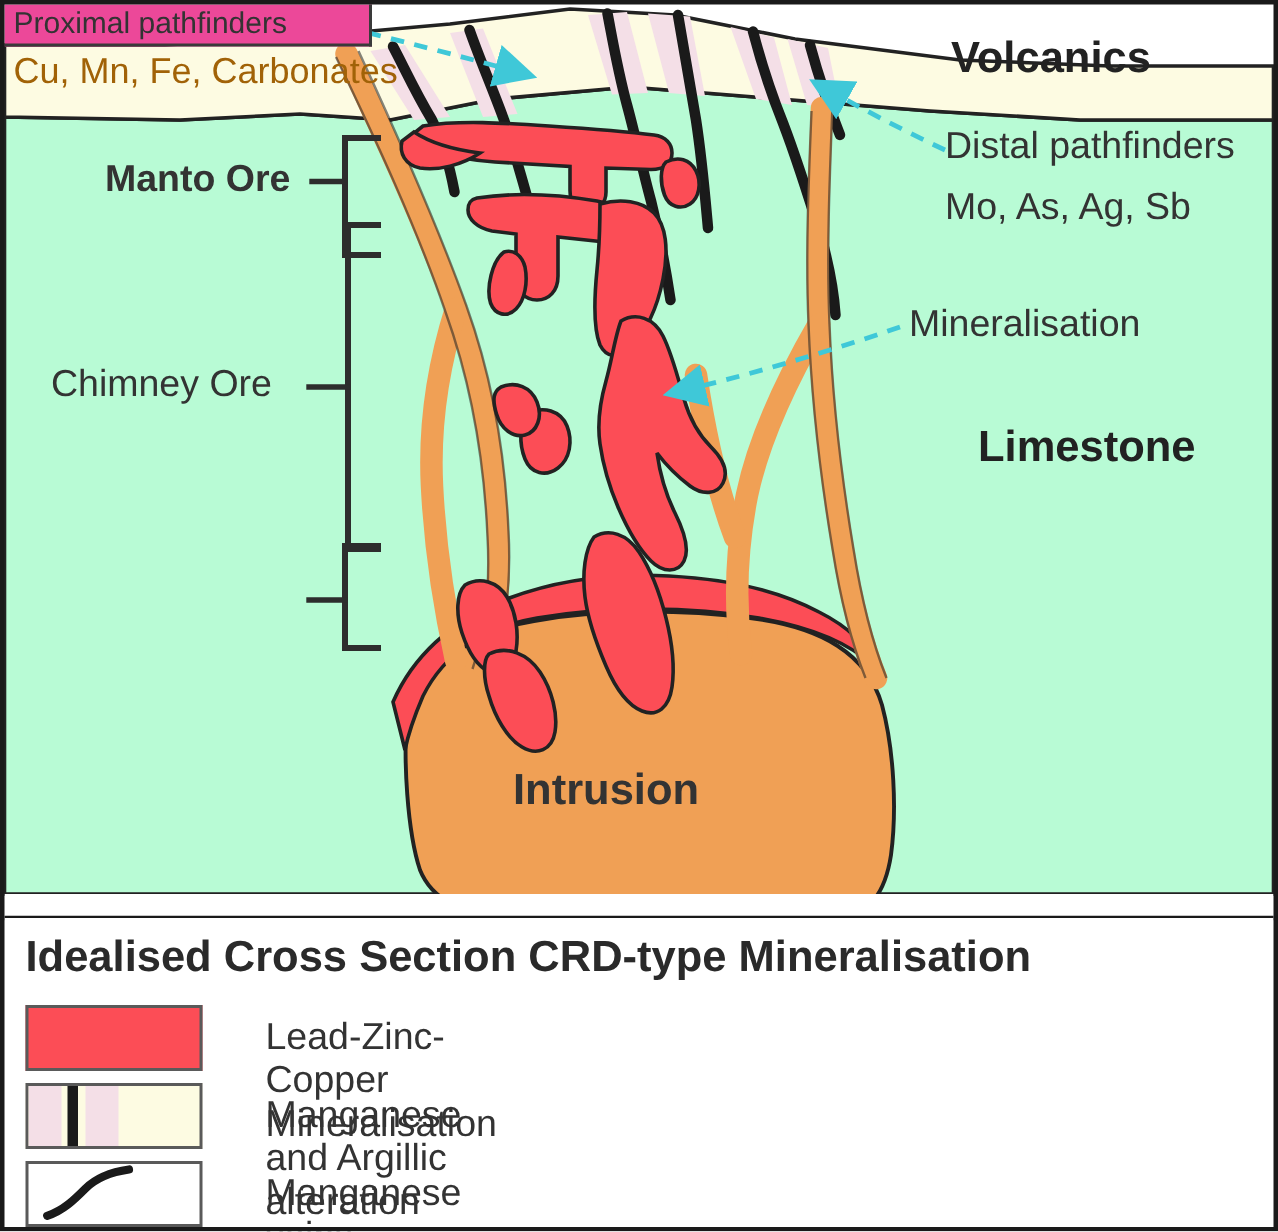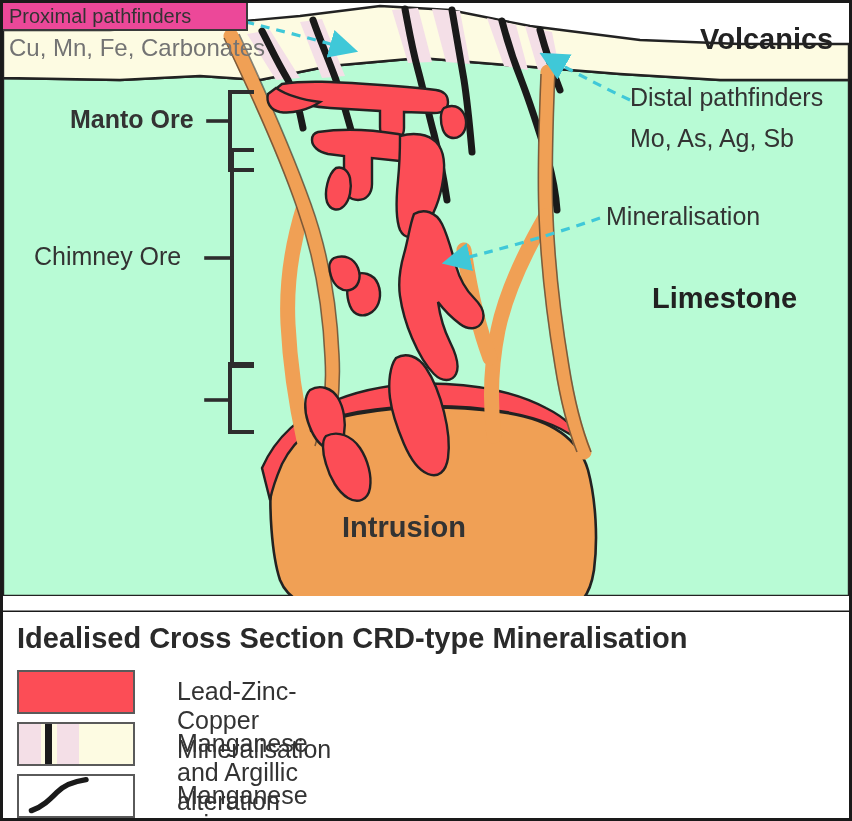--- a/index.html
+++ b/index.html
@@ -6,21 +6,21 @@
   body{font-family:"Liberation Sans",sans-serif;}
   #page{position:relative;width:852px;height:821px;overflow:hidden;background:#ffffff;}
   #frame{position:absolute;left:0;top:0;width:852px;height:821px;box-sizing:border-box;border:3px solid #1a1a1a;}
   svg.layer{position:absolute;left:0;top:0;width:852px;height:821px;}
   .lbl{position:absolute;color:#333333;white-space:nowrap;line-height:1.05;}
   .lbl-plain{font-size:25px;}
   .lbl-bold{font-size:29px;font-weight:bold;color:#222;}
   #proximal-box{position:absolute;left:3px;top:3px;width:245px;height:28px;background:#ec4899;
      border-right:2px solid #3a3a3a;border-bottom:2px solid #3a3a3a;box-sizing:border-box;}
   #proximal-box span{position:absolute;left:6px;top:2px;font-size:20px;color:#333;}
-  #proximal-elems{position:absolute;left:9px;top:34px;font-size:24px;color:#737373;}
+  #proximal-elems{position:absolute;left:9px;top:34px;font-size:24px;color:#a16207;}
   #legend{position:absolute;left:3px;top:612px;width:846px;height:254px;background:#ffffff;}
   #legend-title{position:absolute;left:14px;top:10px;font-size:29px;font-weight:bold;color:#2a2a2a;}
   .leg-row{position:absolute;left:14px;height:46px;}
   .leg-sw{position:absolute;left:0;top:0;width:118px;height:44px;box-sizing:border-box;
      border:2px solid #5a5a5a;background:#ffffff;overflow:hidden;}
   .leg-txt{position:absolute;left:160px;top:7px;font-size:25px;color:#333;}
   .sw-red{background:#fc4d56;}
   .sw-alt{background:#fdfbe2;}
   .sw-alt .pinkL{position:absolute;left:0;top:0;width:22px;height:100%;background:#f4dfe7;}
   .sw-alt .pinkR{position:absolute;left:38px;top:0;width:22px;height:100%;background:#f4dfe7;}
@@ -150,21 +150,21 @@
     <rect x="3" y="596" width="846" height="18" fill="#ffffff"></rect>
 
     <line x1="3" y1="612" x2="849" y2="612" stroke="#1a1a1a" stroke-width="3"></line>
   </svg>
 
   <div id="proximal-box">
     <span>Proximal pathfinders</span>
   </div>
   <div id="proximal-elems">Cu, Mn, Fe, Carbonates</div>
 
-  <div class="lbl lbl-bold" style="left:700px;top:24px;">Volcanics</div>
+  <div class="lbl lbl-bold" style="left:634px;top:24px;">Volcanics</div>
 
   <div class="lbl lbl-plain" style="left:630px;top:84px;">Distal pathfinders</div>
   <div class="lbl lbl-plain" style="left:630px;top:113px;margin-top:12px;">Mo, As, Ag, Sb</div>
 
   <div class="lbl lbl-plain" style="left:606px;top:203px;">Mineralisation</div>
 
   <div class="lbl lbl-bold" style="left:652px;top:283px;">Limestone</div>
 
   <div class="lbl lbl-plain" style="left:70px;top:106px;font-weight:bold;">Manto Ore</div>
   <div class="lbl lbl-plain" style="left:34px;top:243px;">Chimney Ore</div>

